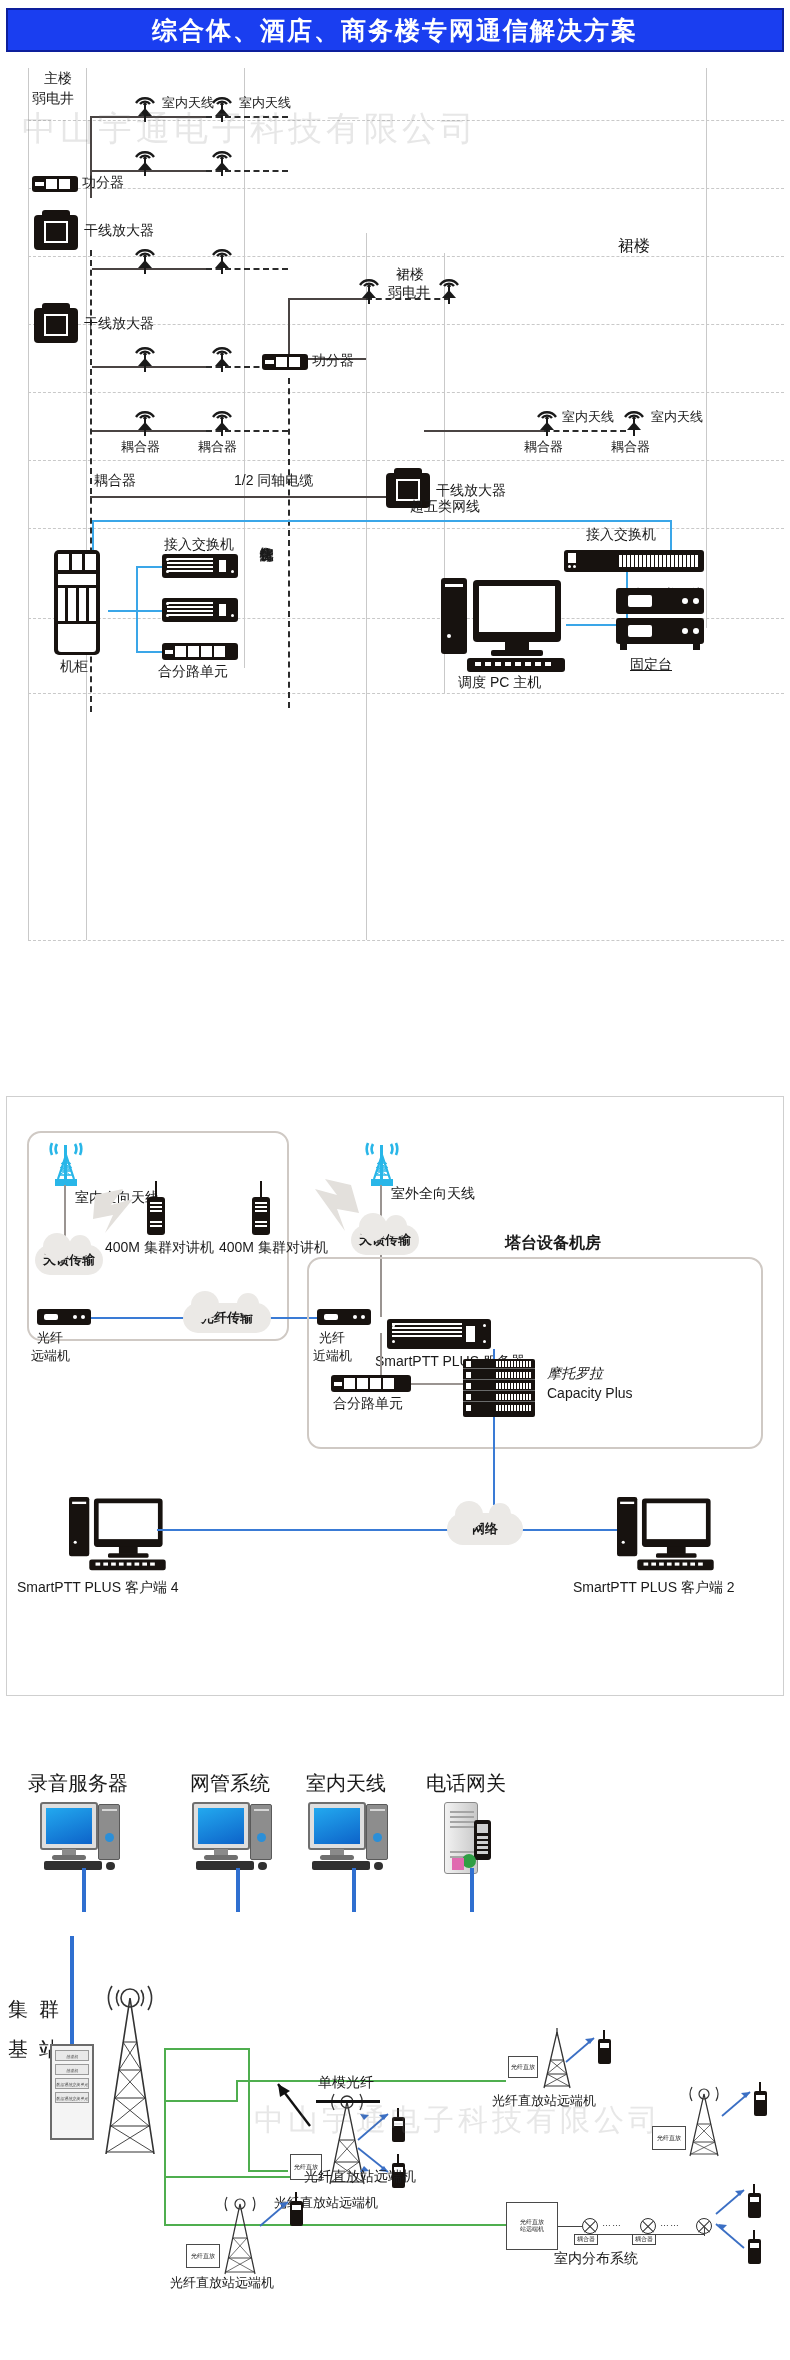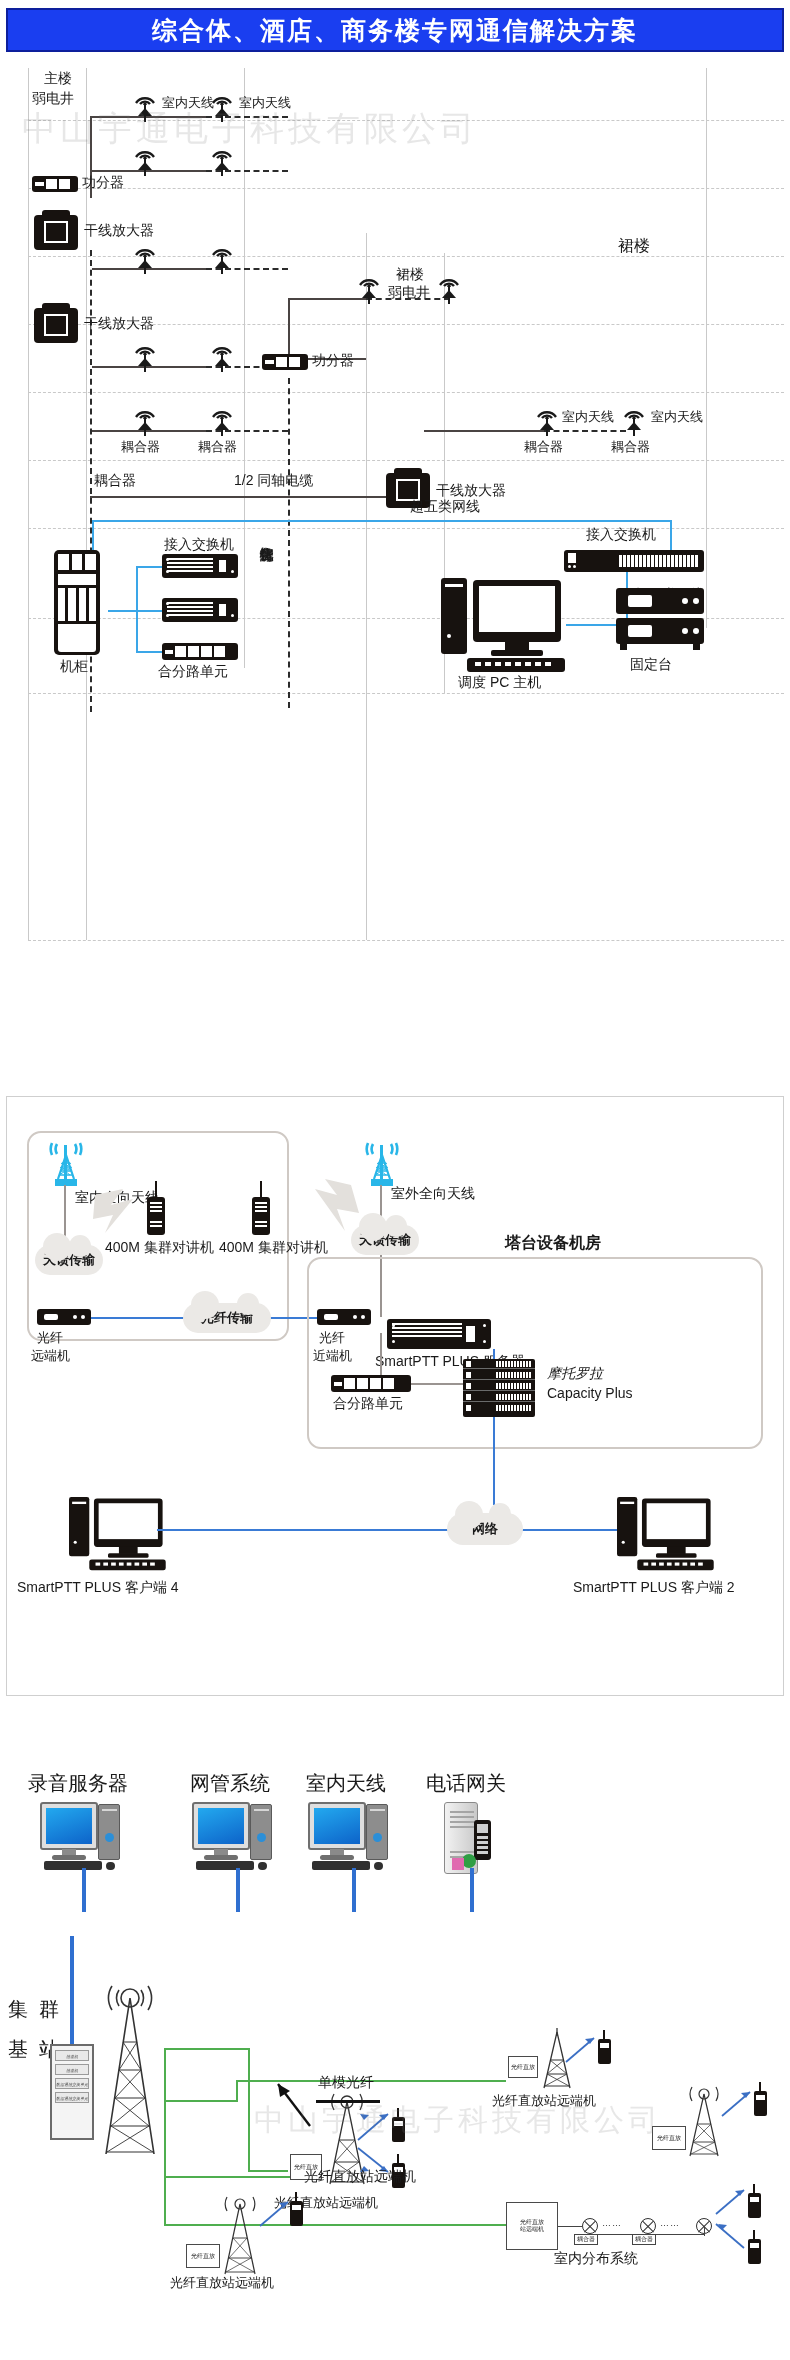--- a/index.html
+++ b/index.html
@@ -571,21 +571,21 @@
         <div class="k2"></div>
       </div>
       <div class="u" style="top:30px;">
         <div class="scr"></div>
         <div class="k1"></div>
         <div class="k2"></div>
       </div>
       <div class="foot" style="left:4px;top:56px;"></div>
       <div class="foot" style="right:4px;top:56px;"></div>
     </div>
-    <div class="lbl md" style="left:624px;top:598px;">固定台</div>
+    <div class="lbl md" style="left:624px;top:598px;text-decoration:underline;">固定台</div>
 
     <div class="wm" style="left:16px;top:48px;">中山宇通电子科技有限公司</div>
   </div>
 
 
   <div class="panel" id="panel2">
 
     <div class="roundbox" style="left:20px;top:34px;width:262px;height:210px;"></div>
 
     <svg class="tower-ic" style="left:36px;top:44px;" viewBox="0 0 46 64">

